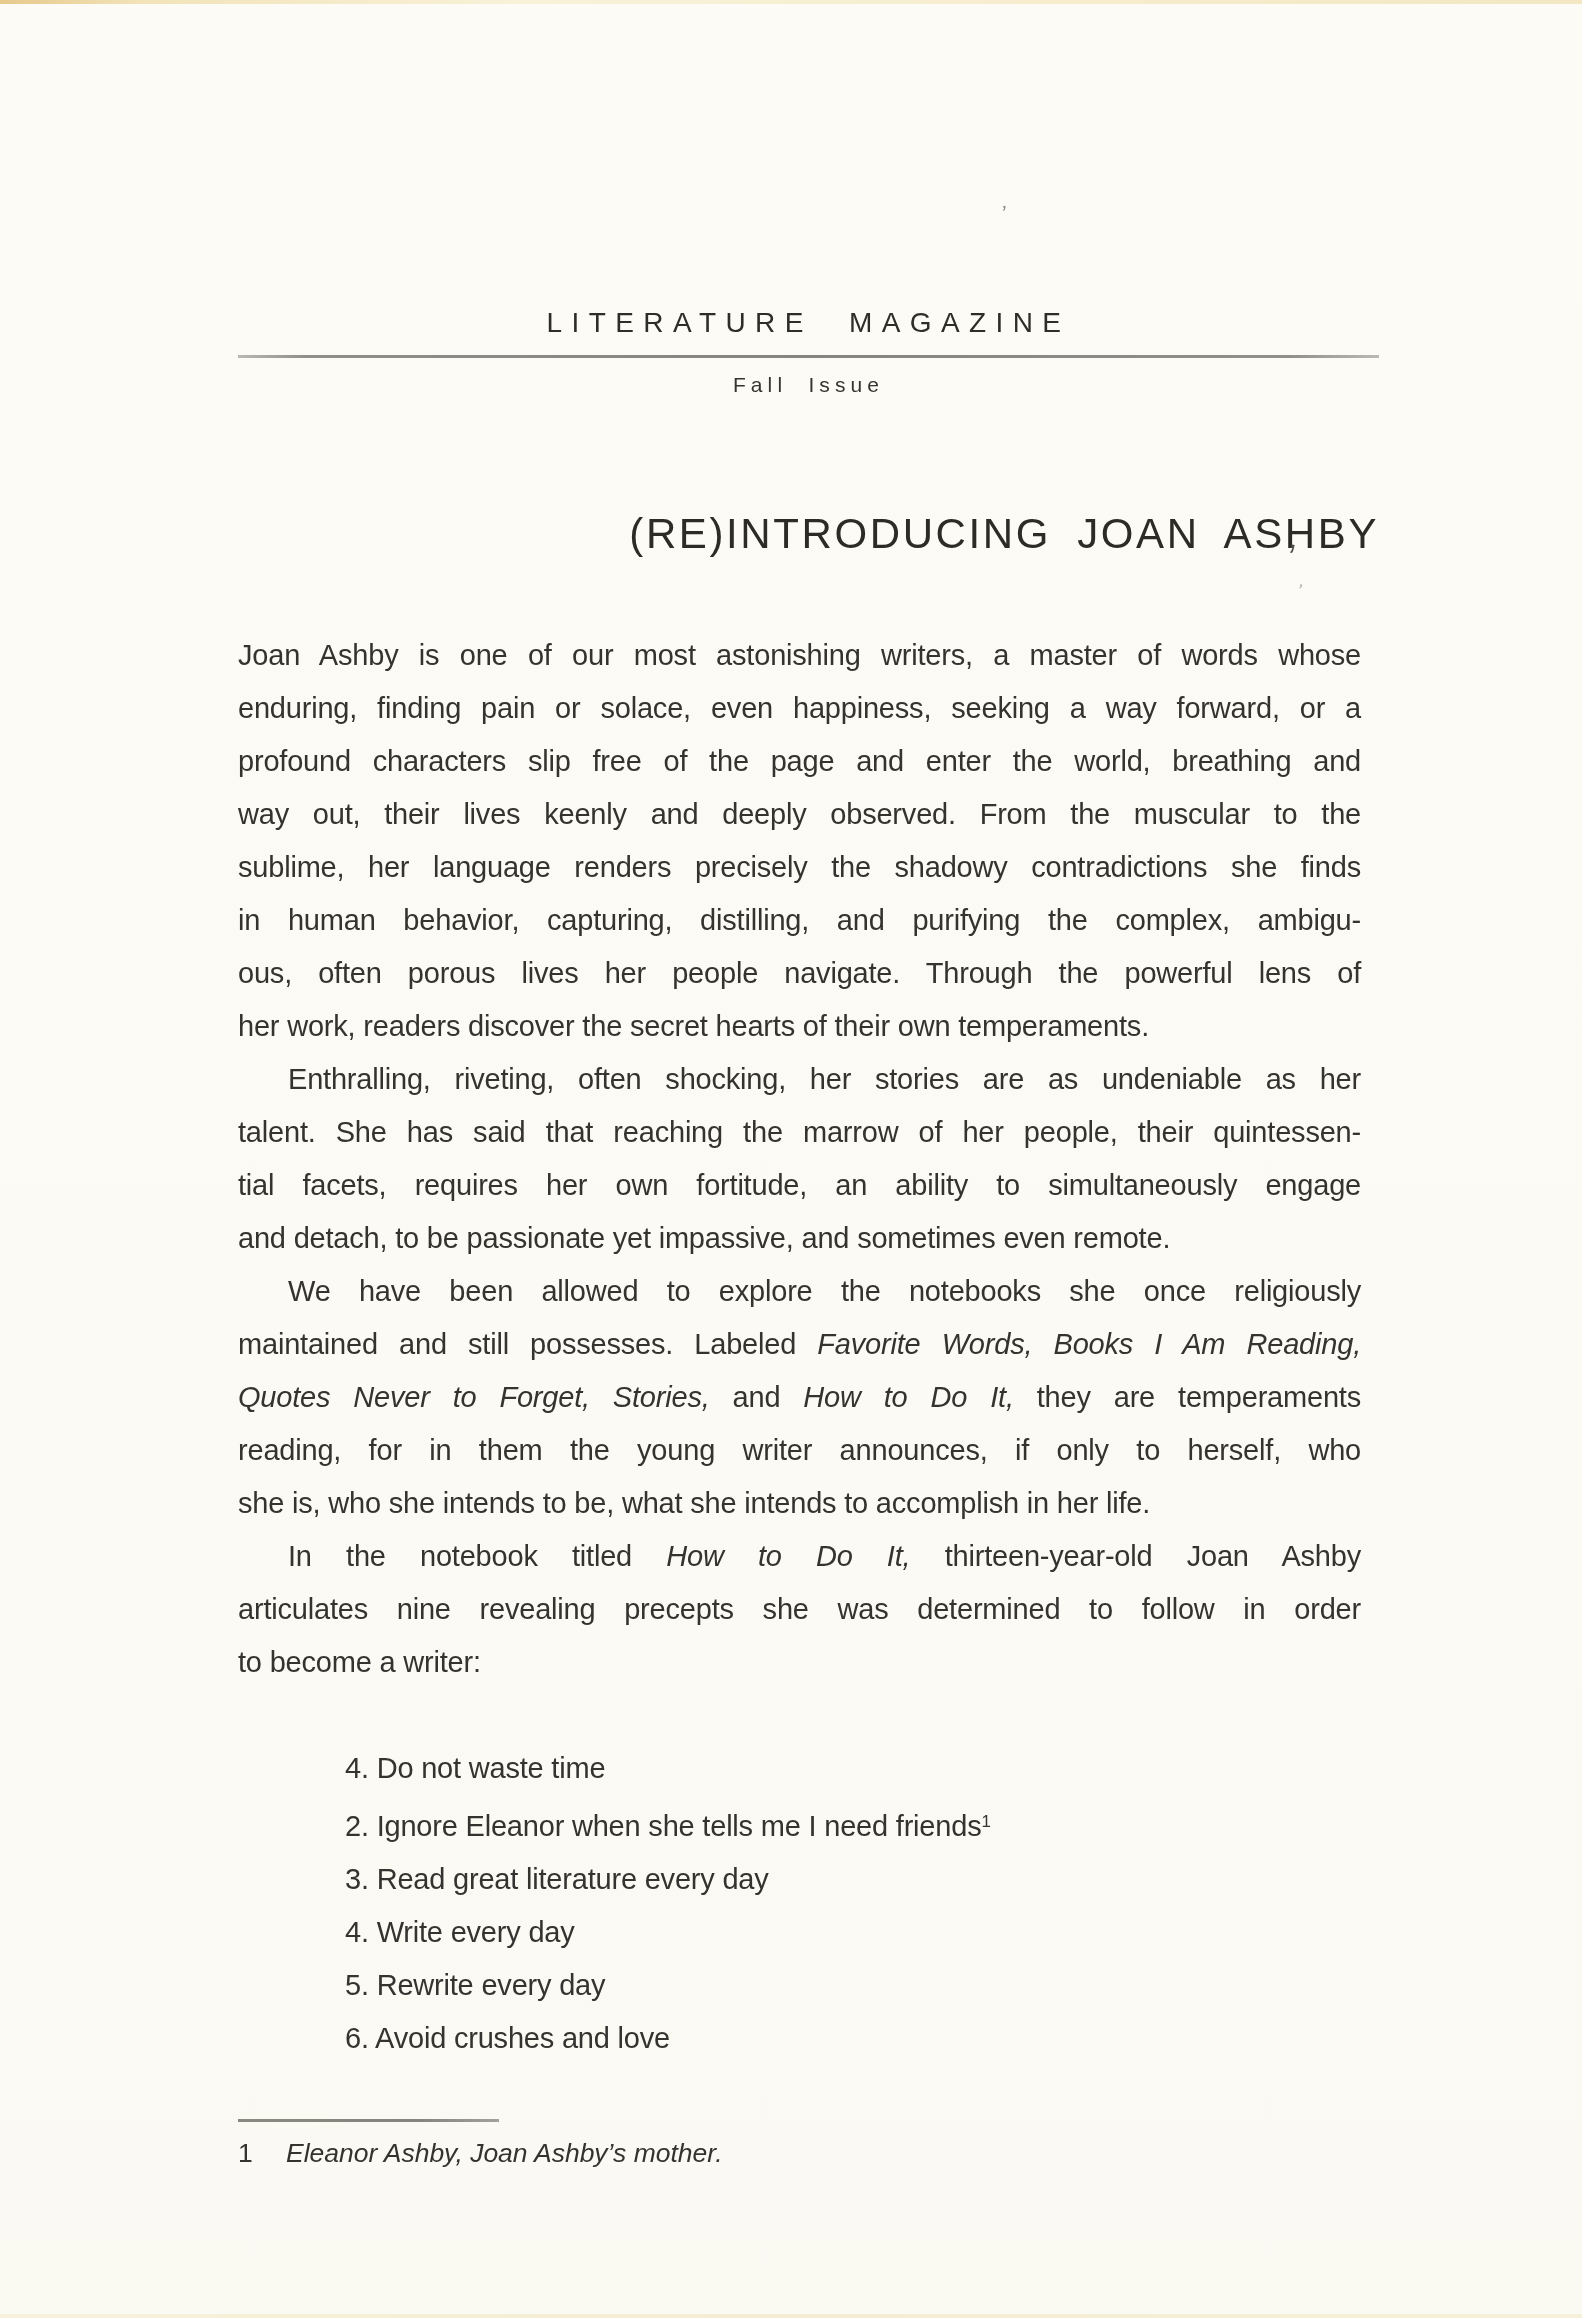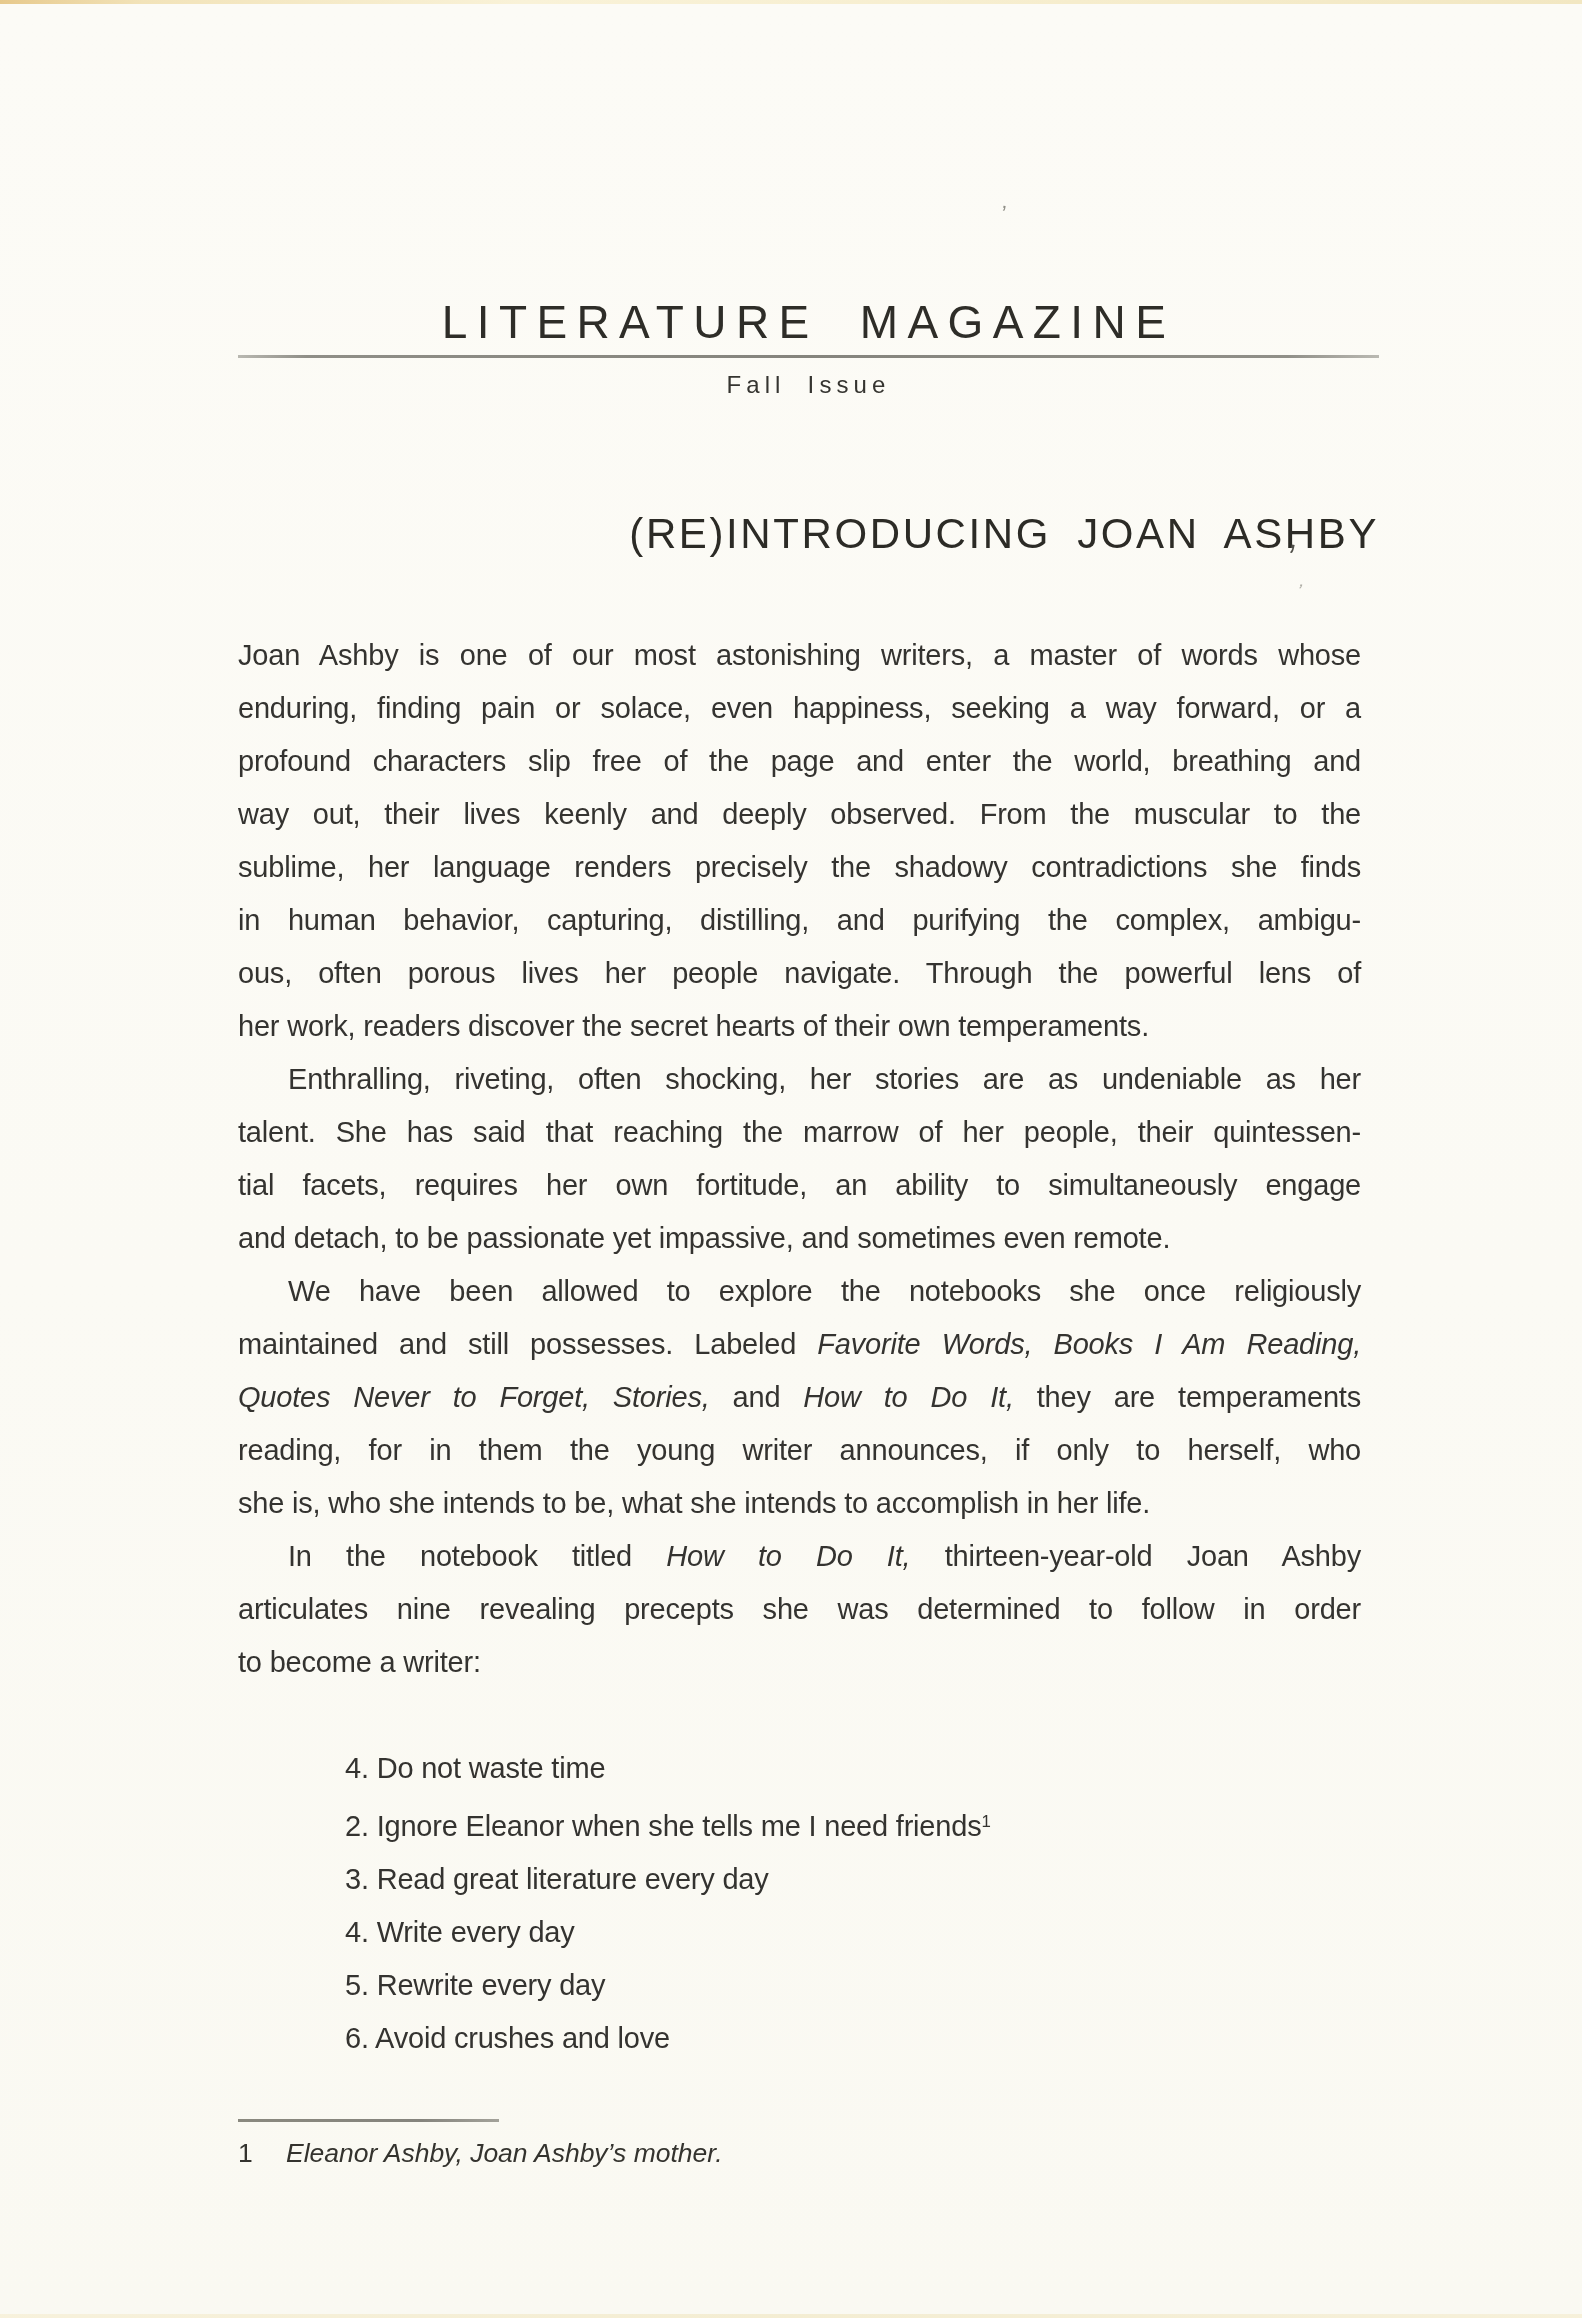--- a/index.html
+++ b/index.html
@@ -22,30 +22,30 @@
   }
   .bottom-artifact {
     position: absolute; bottom: 0; left: 0; width: 100%; height: 5.1px;
     background: linear-gradient(to right, #f7f0d8 0%, #f3ebcd 50%, #f6efd6 100%);
     opacity: .85;
   }
 
   
   .masthead { position: absolute; left: 238px; top: 301px; width: 1141px; text-align: center; }
   .mag-title {
-    margin: 0; font-size: 46px; font-weight: 400;
+    margin: 0; font-size: 28px; font-weight: 400;
     letter-spacing: 9.4px; word-spacing: 19px; color: #2e2d28;
     line-height: 43px; white-space: nowrap;
   }
   .mast-rule {
     margin-top: 11px; height: 3.4px; width: 100%;
     background: linear-gradient(to right, #b9b8b1 0%, #8f8e87 6%, #85847d 50%, #908f88 92%, #bab9b2 100%);
   }
   .issue {
-    margin-top: 11px; font-size: 24px; letter-spacing: 5.1px; word-spacing: 10.3px;
+    margin-top: 11px; font-size: 21px; letter-spacing: 5.1px; word-spacing: 10.3px;
     color: #353430; line-height: 31px;
   }
 
   
   .article-title {
     position: absolute; left: 238px; top: 511px; width: 1141px; margin: 0;
     text-align: right; font-size: 42px; font-weight: 400;
     letter-spacing: 2.6px; word-spacing: 12px; color: #2c2b26;
     line-height: 46px; white-space: nowrap;
   }

